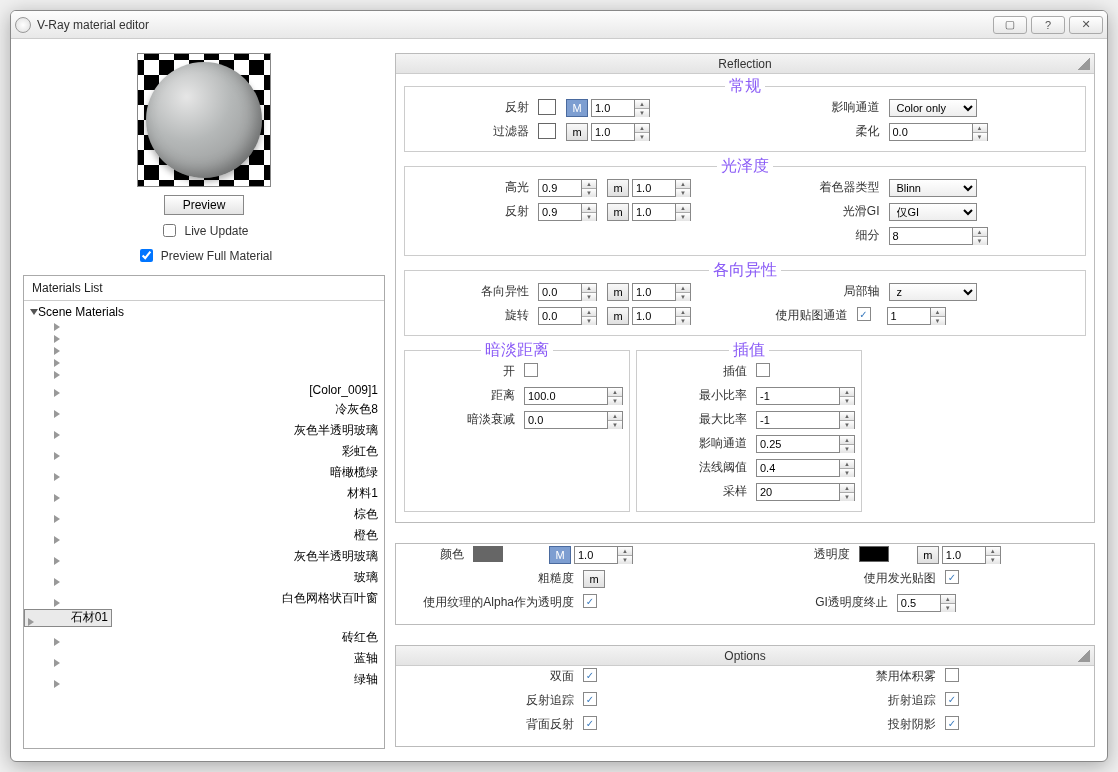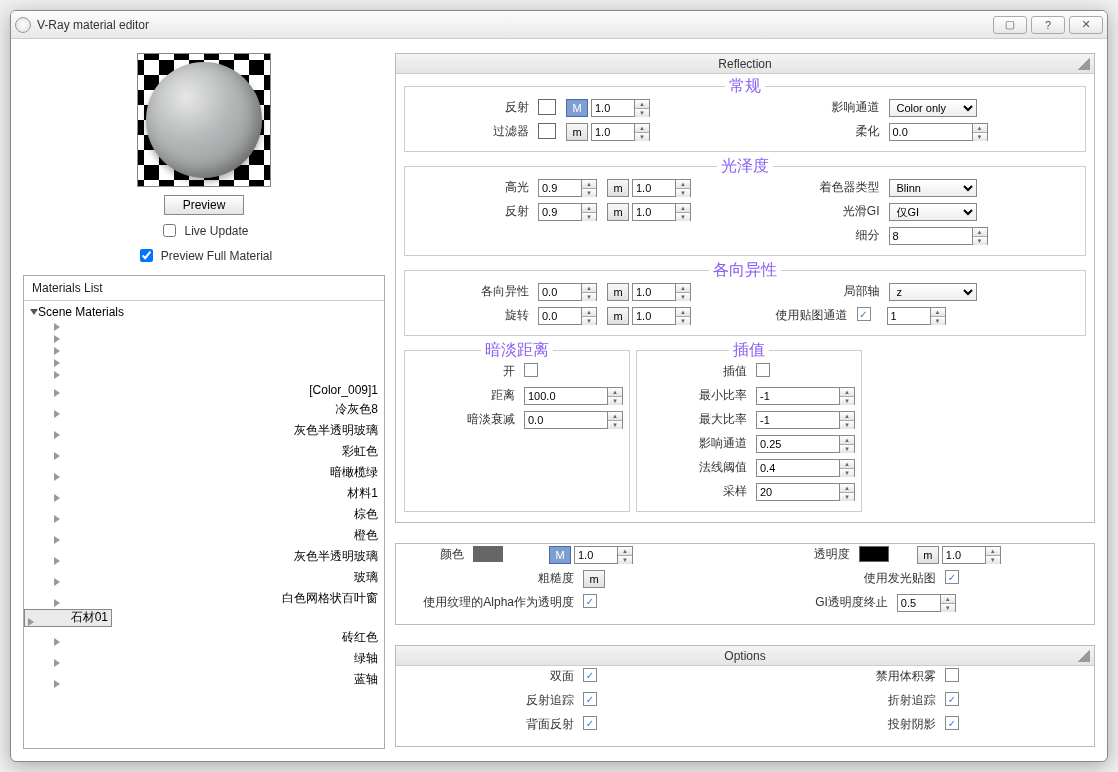--- a/index.html
+++ b/index.html
@@ -162,25 +162,25 @@
                 <div class="tree-item sel">
                   <span class="arr right"></span>
                   <span>石材01</span>
                 </div>
                 <div class="tree-item">
                   <span class="arr right"></span>
                   <span>砖红色</span>
                 </div>
                 <div class="tree-item">
                   <span class="arr right"></span>
+                  <span>蓝轴</span>
+                </div>
+                <div class="tree-item">
+                  <span class="arr right"></span>
                   <span>绿轴</span>
-                </div>
-                <div class="tree-item">
-                  <span class="arr right"></span>
-                  <span>蓝轴</span>
                 </div>
               </div>
           </div>
         </div>
       </div>
     </div>
     <div class="right">
 
       <div class="section">
         <div class="sec-head">

